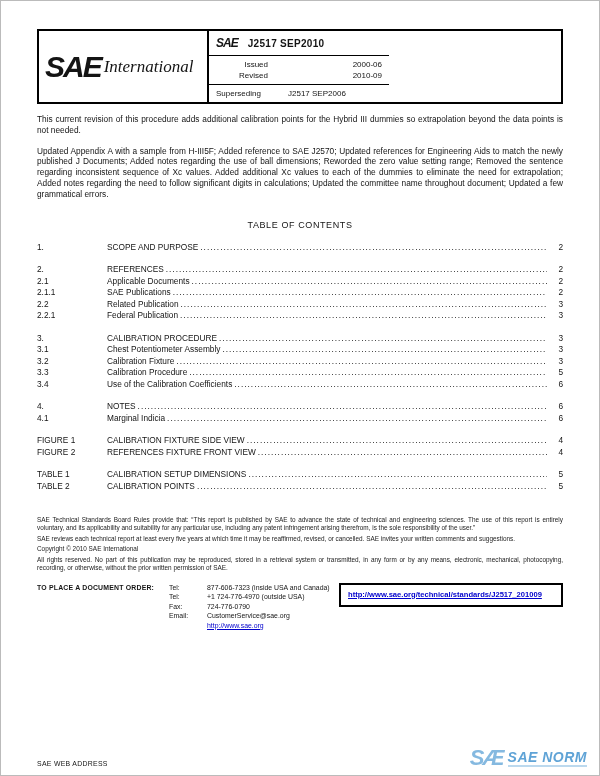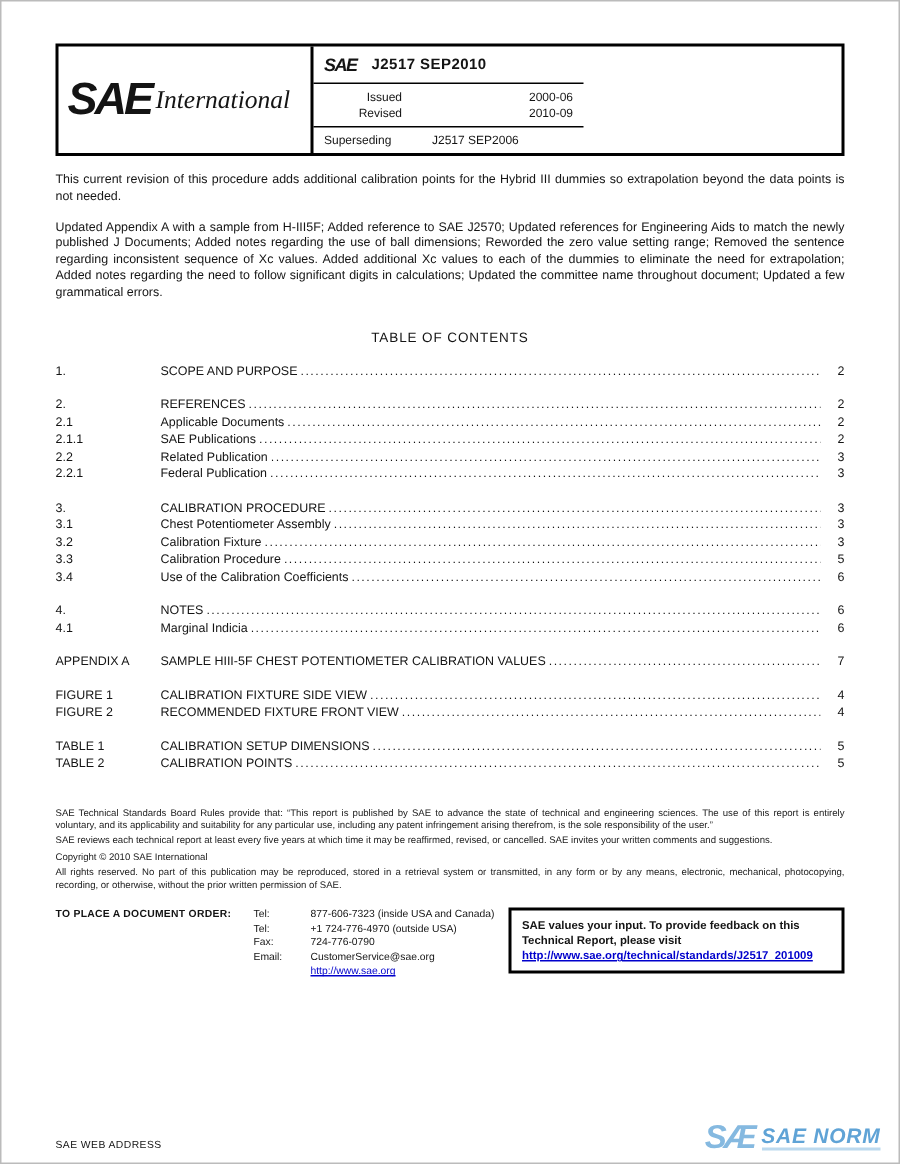--- a/index.html
+++ b/index.html
@@ -169,36 +169,28 @@
         </div>
         <div class="toc-row">
           <span class="toc-num">4.1</span>
           <span class="toc-title">Marginal Indicia</span>
           <span class="toc-leader"></span>
           <span class="toc-page">6</span>
         </div>
       </div>
       <div class="toc-group">
         <div class="toc-row">
-          <span class="toc-num">APPENDIX A</span>
-          <span class="toc-title">SAMPLE HIII-5F CHEST POTENTIOMETER CALIBRATION VALUES</span>
-          <span class="toc-leader"></span>
-          <span class="toc-page">7</span>
-        </div>
-      </div>
-      <div class="toc-group">
-        <div class="toc-row">
           <span class="toc-num">FIGURE 1</span>
           <span class="toc-title">CALIBRATION FIXTURE SIDE VIEW</span>
           <span class="toc-leader"></span>
           <span class="toc-page">4</span>
         </div>
         <div class="toc-row">
           <span class="toc-num">FIGURE 2</span>
-          <span class="toc-title">RECOMMENDED FIXTURE FRONT VIEW</span>
+          <span class="toc-title">REFERENCES FIXTURE FRONT VIEW</span>
           <span class="toc-leader"></span>
           <span class="toc-page">4</span>
         </div>
       </div>
       <div class="toc-group">
         <div class="toc-row">
           <span class="toc-num">TABLE 1</span>
           <span class="toc-title">CALIBRATION SETUP DIMENSIONS</span>
           <span class="toc-leader"></span>
           <span class="toc-page">5</span>
@@ -238,21 +230,20 @@
         <span>Email:</span>
         <span>CustomerService@sae.org</span>
 
         <span></span>
         <span></span>
         <span class="link">http://www.sae.org</span>
       </div>
     </div>
 
     <div class="feedback-box">
-      <span>SAE values your input. To provide feedback on this Technical Report, please visit</span>
       <div class="link">http://www.sae.org/technical/standards/J2517_201009</div>
     </div>
   </div>
 
   <div class="web-address">SAE WEB ADDRESS</div>
 
   <div class="watermark">
     <span class="wm-glyph">SÆ</span>
     <span class="wm-text">SAE NORM</span>
   </div>

